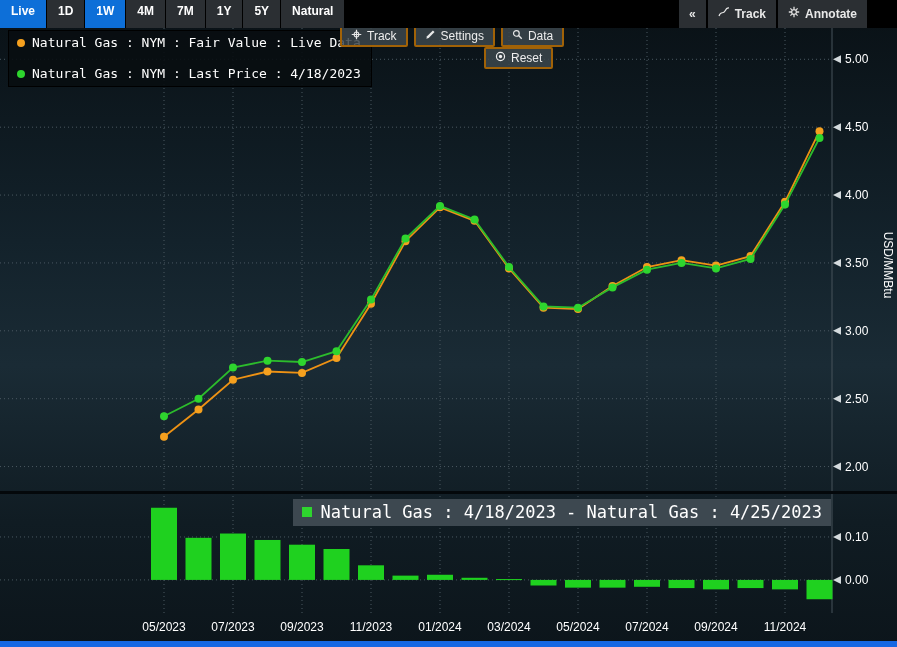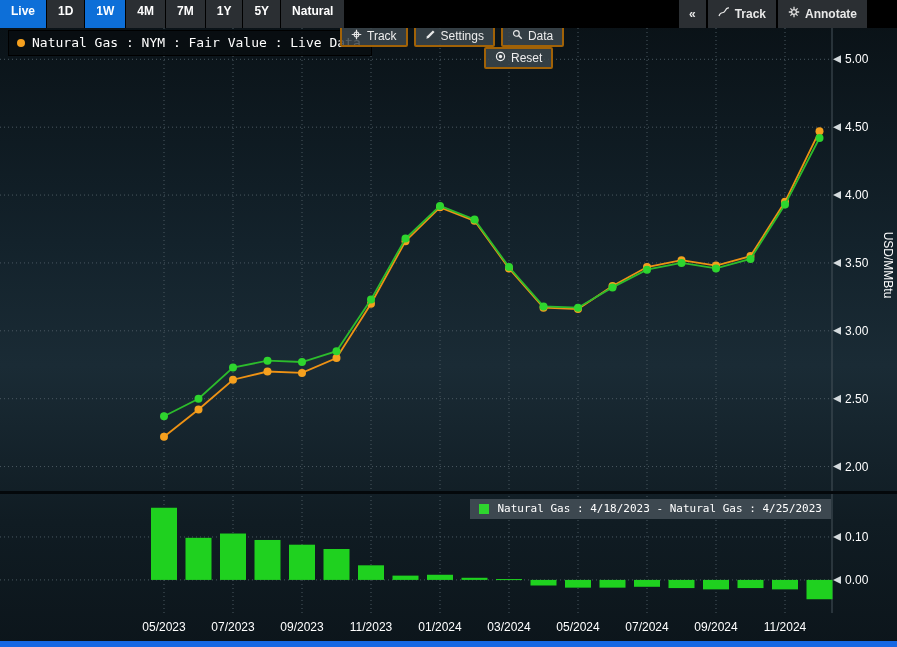--- a/index.html
+++ b/index.html
@@ -25,21 +25,21 @@
                font-family:"DejaVu Sans Mono",monospace;font-size:13px;color:#fff;}
   .legend-row{display:flex;align-items:center;gap:7px;white-space:pre;}
   .legend-dot{width:8px;height:8px;border-radius:50%;flex:0 0 auto;}
   .toolbar-row{position:absolute;left:340px;top:25px;display:flex;gap:6px;z-index:4;}
   .chip{display:flex;align-items:center;gap:5px;padding:2px 9px;border-radius:2px;
         background:rgba(60,70,76,.85);border:2px solid #a16207;color:#ededed;
         font-size:12px;white-space:nowrap;}
   .reset-chip{position:absolute;left:484px;top:47px;z-index:4;}
   .legend-bottom{position:absolute;right:66px;top:499px;z-index:4;
                  background:#3d4850;padding:3px 9px 4px 9px;display:flex;align-items:center;gap:8px;
-                 font-family:"DejaVu Sans Mono",monospace;font-size:11px;color:#fff;white-space:pre;}
+                 font-family:"DejaVu Sans Mono",monospace;font-size:17px;color:#fff;white-space:pre;}
   .swatch{width:10px;height:10px;flex:0 0 auto;}
 </style>
 </head>
 <body>
 
 <div class="stage">
   <div class="bg"></div>
 
   <svg id="chart-svg" width="897" height="647">
       <g stroke="#4a5861" stroke-dasharray="1 3">
@@ -213,20 +213,21 @@
               <circle cx="6" cy="6" r="2.4" fill="none" stroke="#ddd" stroke-width="1.3"></circle>
             </svg>
         </span>
         <span>Annotate</span>
       </div>
     </div>
   </div>
 
   <div class="legend-main" id="legend-main">
       <div class="legend-row"><span class="legend-dot" style="background: rgb(245, 160, 30);"></span><span>Natural Gas : NYM : Fair Value : Live Data</span></div>
+      <div class="legend-row"><span class="legend-dot" style="background: rgb(46, 213, 46);"></span><span>Natural Gas : NYM : Last Price : 4/18/2023</span></div>
     </div>
 
   <div class="toolbar-row">
     <div class="chip">
       <span>
         <svg width="11" height="11" viewBox="0 0 12 12">
             <path d="M6 0.8V11.2 M0.8 6H11.2" stroke="#e8e8e8" stroke-width="1.3" fill="none"></path>
             <circle cx="6" cy="6" r="2.6" fill="none" stroke="#e8e8e8" stroke-width="1.1"></circle>
           </svg>
       </span>

